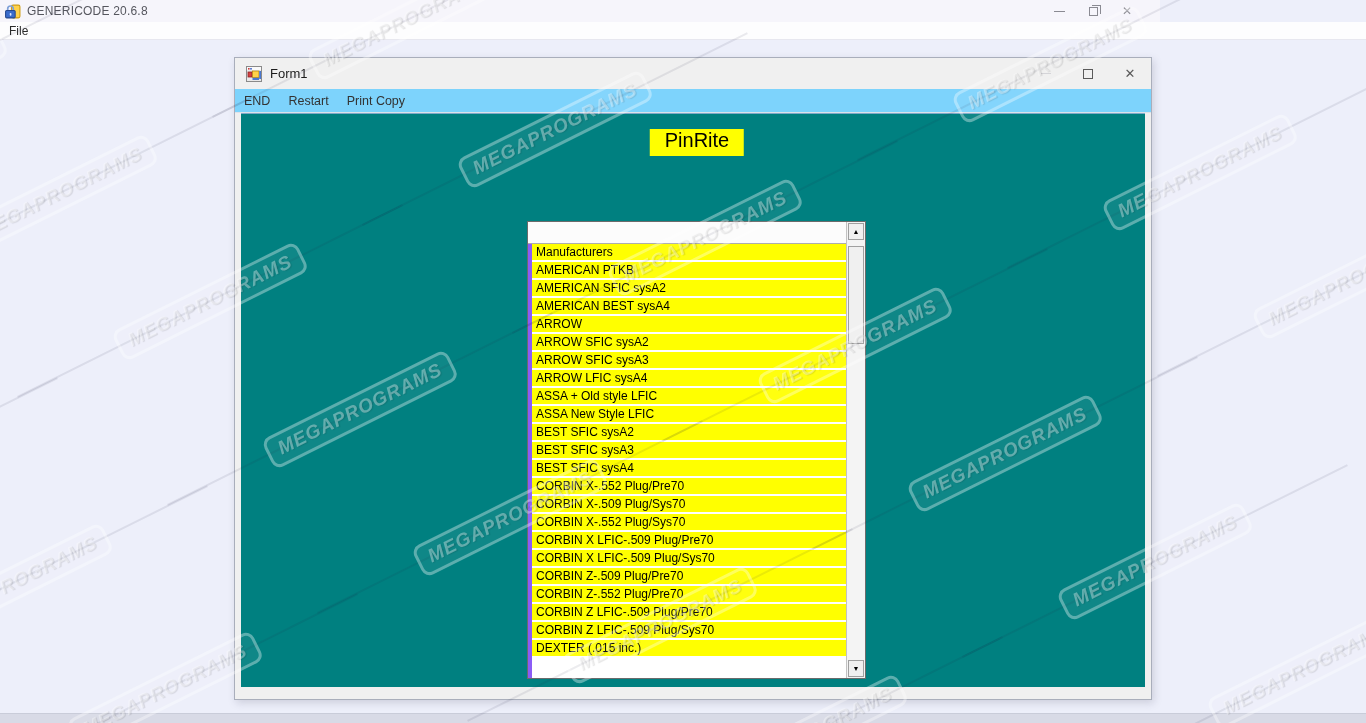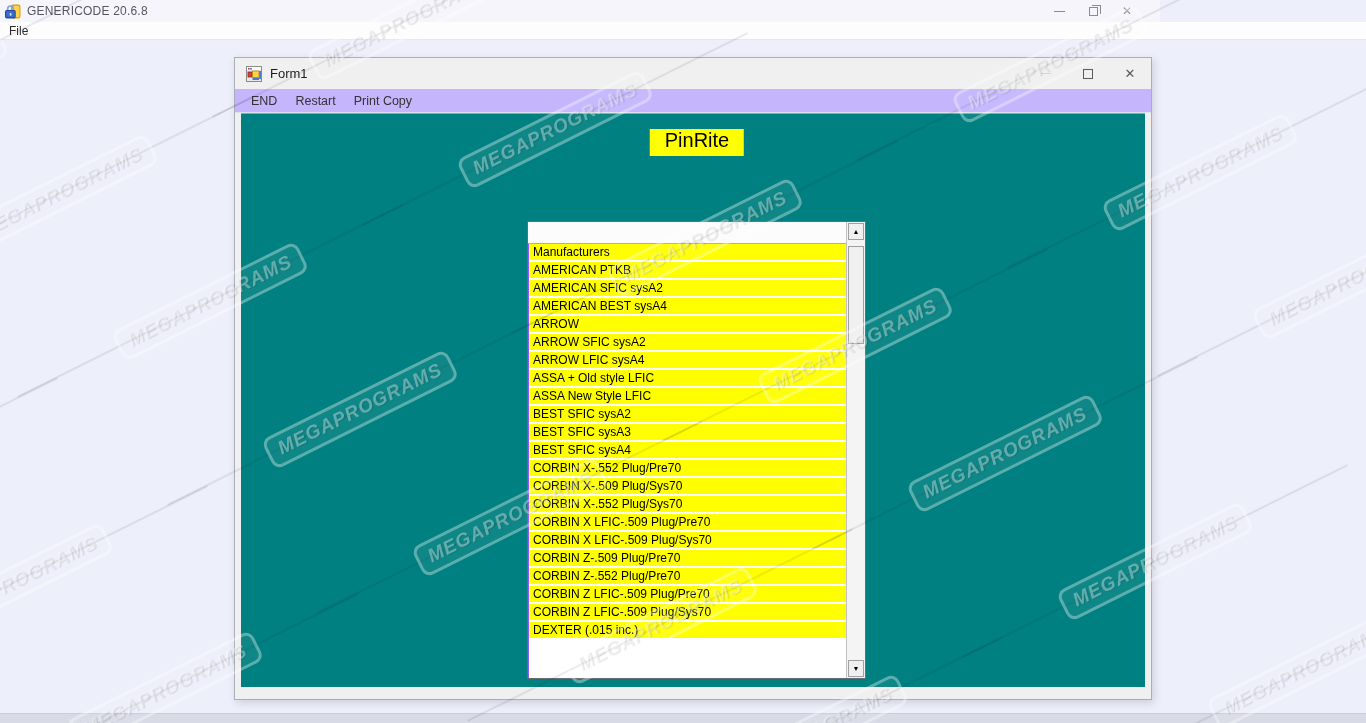--- a/index.html
+++ b/index.html
@@ -29,37 +29,37 @@
   .form-window { position:absolute; left:234px; top:57px; width:918px; height:643px;
     background:#f0f0f0; border:1px solid #a9aebb; box-shadow:2px 3px 8px rgba(60,60,90,.18); }
   .form-titlebar { height:31px; display:flex; align-items:center; padding-left:11px; }
   .form-icon { width:16px; height:16px; }
   .form-title { font-size:13px; color:#1c1c1c; margin-left:8px; }
   .form-controls { margin-left:auto; display:flex; height:31px; }
   .fctl { width:42px; height:31px; display:flex; align-items:center; justify-content:center;
     color:#5a5a5a; font-size:13px; }
   .fctl .dash-dim { width:10px; height:1px; background:#d2d2d6; }
   .fctl .maxbox { width:10px; height:10px; border:1px solid #5a5a5a; }
-  .form-menubar { height:24px; background:#c4b5fd; display:flex; align-items:center;
-    padding-left:7px; border-bottom:1px solid #dde2ea; }
+  .form-menubar { height:24px; background:#7dd3fc; display:flex; align-items:center;
+    border-bottom:1px solid #dde2ea; }
   .fmenu-item { font-size:12.5px; color:#333; padding:0 9px; height:24px; line-height:24px; }
 
   
   .form-client { margin:0 6px 12px 6px; height:574px; background:#008080;
     position:relative; border-top:1px solid #7fa8c8; }
   .pinrite { position:absolute; top:15px; left:50%; transform:translateX(calc(-50% + 4px));
     background:#ffff00; color:#000; font-size:20px; padding:1px 15px 5px 15px; line-height:1.05; }
 
   
   .list-ctrl { position:absolute; left:286px; top:107px; width:339px; height:458px;
     background:#ffffff; border:1px solid #6b6b6b; display:flex; }
   .list-main { flex:1; display:flex; flex-direction:column; overflow:hidden; }
   .list-header { height:22px; background:#fcfcfc; border-bottom:1px solid #adadad;
     font-size:12px; line-height:21px; padding-left:4px; color:#000; }
-  .list-rows { flex:1; overflow:hidden; background:#fff; border-left:1px solid #8b5cf6; }
+  .list-rows { flex:1; overflow:hidden; background:#fff; border-left:4px solid #8b5cf6; }
   .list-row { height:18px; background:#ffff00; border-bottom:2px solid #ffffff;
     font-size:12px; line-height:16px; padding-left:4px; color:#000;
     white-space:nowrap; overflow:hidden; }
   .scrollbar { width:19px; background:#f4f4f4; border-left:1px solid #c2c2c2; position:relative; }
   .sb-btn { position:absolute; left:1px; right:1px; height:17px; background:#f0f0f0;
     border:1px solid #a0a0a0; display:flex; align-items:center; justify-content:center;
     font-size:7px; color:#000; }
   .sb-up { top:1px; } .sb-down { bottom:1px; }
   .sb-thumb { position:absolute; left:1px; right:1px; top:24px; height:98px;
     background:#f0f0f0; border:1px solid #a0a0a0; }
@@ -140,20 +140,21 @@
     <div class="list-ctrl">
       <div class="list-main">
         <div class="list-header"></div>
         <div class="list-rows">
             <div class="list-row">Manufacturers</div>
             <div class="list-row">AMERICAN PTKB</div>
             <div class="list-row">AMERICAN SFIC sysA2</div>
             <div class="list-row">AMERICAN BEST sysA4</div>
             <div class="list-row">ARROW</div>
             <div class="list-row">ARROW SFIC sysA2</div>
+            <div class="list-row">ARROW SFIC sysA3</div>
             <div class="list-row">ARROW LFIC sysA4</div>
             <div class="list-row">ASSA + Old style LFIC</div>
             <div class="list-row">ASSA New Style LFIC</div>
             <div class="list-row">BEST SFIC sysA2</div>
             <div class="list-row">BEST SFIC sysA3</div>
             <div class="list-row">BEST SFIC sysA4</div>
             <div class="list-row">CORBIN X-.552 Plug/Pre70</div>
             <div class="list-row">CORBIN X-.509 Plug/Sys70</div>
             <div class="list-row">CORBIN X-.552 Plug/Sys70</div>
             <div class="list-row">CORBIN X LFIC-.509 Plug/Pre70</div>

